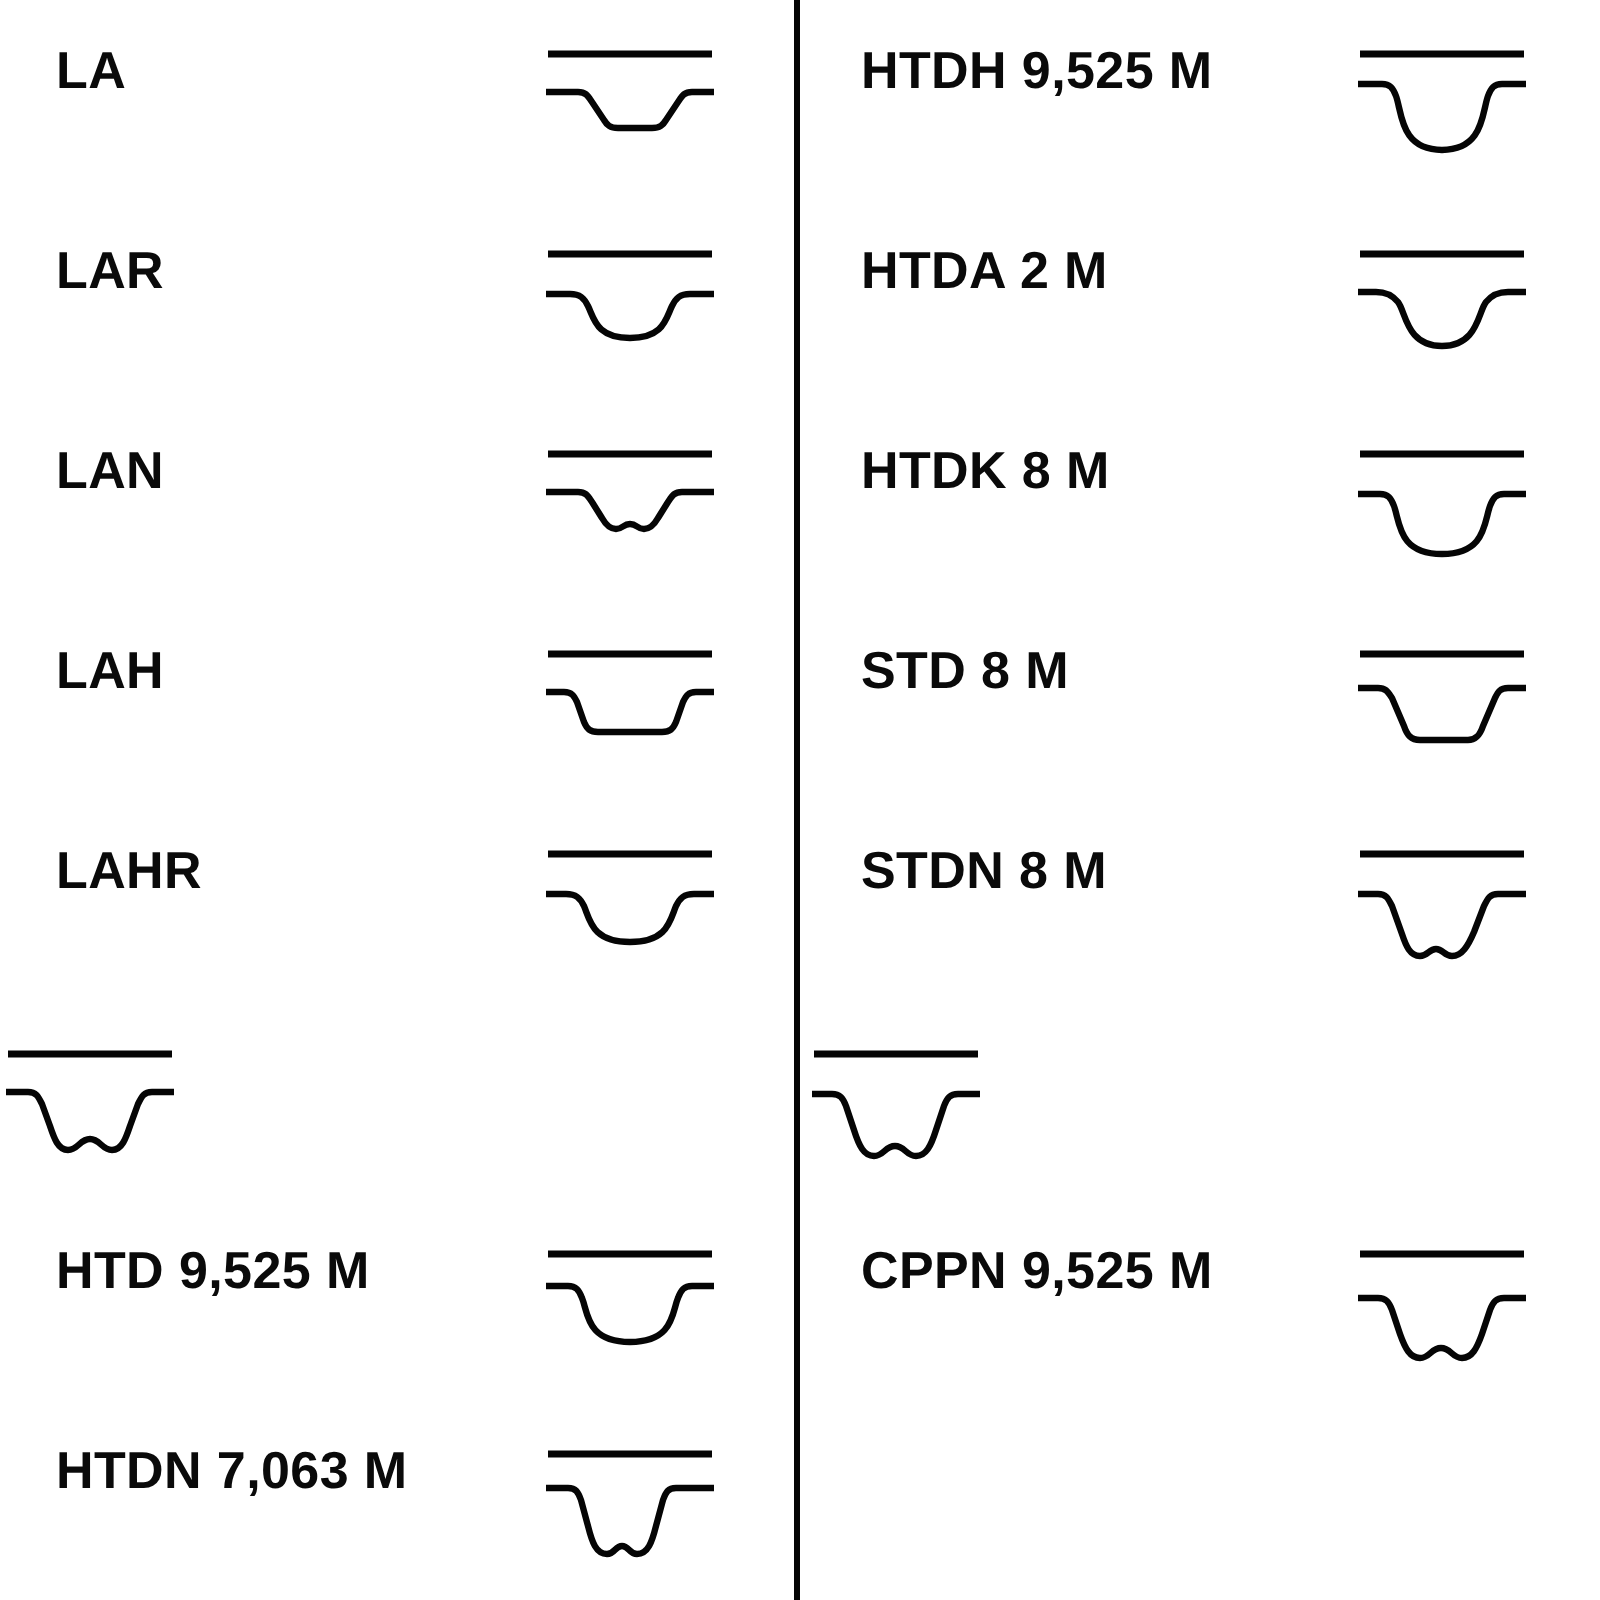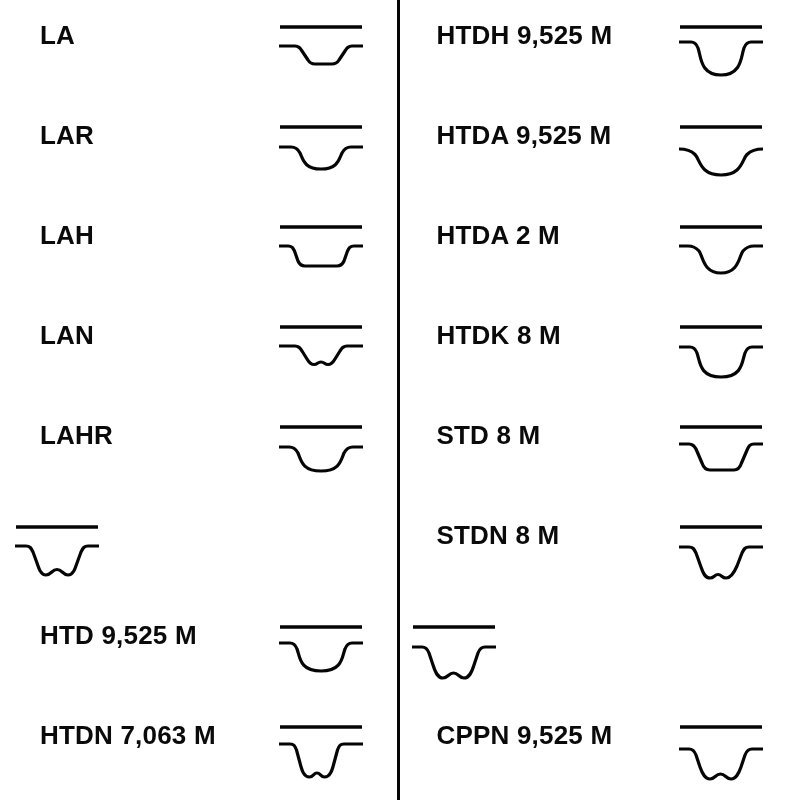--- a/index.html
+++ b/index.html
@@ -1,18 +1,18 @@
 <!DOCTYPE html>
 <html><head>
 <meta charset="utf-8">
 <style>
   html,body{margin:0;padding:0;background:#ffffff;}
   body{width:800px;height:800px;position:relative;overflow:hidden;
        font-family:"Liberation Sans","DejaVu Sans",sans-serif;}
-  .canvas{position:absolute;inset:0;display:flex;padding-left:12px;}
+  .canvas{position:absolute;inset:0;display:flex;}
   .col{width:398px;display:flex;flex-direction:column;}
   .col.right{margin-left:5px;}
   .divider{position:absolute;left:397px;top:0;bottom:0;width:3px;background:#050505;}
   .row{height:100px;display:flex;align-items:flex-start;}
   .label{margin-left:28px;padding-top:20px;font-size:26px;font-weight:bold;
          color:#0a0a0a;letter-spacing:0.2px;white-space:nowrap;flex:1 1 auto;}
   .profile{flex:0 0 auto;margin-top:23px;margin-right:38px;}
   .col.right .profile{margin-right:34px;}
   .profile path{fill:none;stroke:#050505;stroke-width:3.2;stroke-linejoin:round;stroke-linecap:butt;}
   .profile path.tl{stroke-width:3.4;}
@@ -34,32 +34,32 @@
 
     <div class="row">
       <span class="label">LAR</span>
       <svg class="profile" width="90" height="62" viewBox="0 0 90 62">
         <path class="tl" d="M4 4 H86"></path>
         <path d="M3 24 H15 C20 24 22 26 24 30 C27 36 28 46 45 46 C62 46 63 36 66 30 C68 26 70 24 75 24 H87"></path>
       </svg>
     </div>
 
     <div class="row">
+      <span class="label">LAN</span>
+      <svg class="profile" width="90" height="62" viewBox="0 0 90 62">
+        <path class="tl" d="M4 4 H86"></path>
+        <path d="M3 23 H19 C23 23 24 25 26 28 L31 36 C33 39.5 35 41.5 38 41.5 C41.5 41.5 41.5 39 45 39 C48.5 39 48.5 41.5 52 41.5 C55 41.5 57 39.5 59 36 L64 28 C66 25 67 23 71 23 H87"></path>
+      </svg>
+    </div>
+
+    <div class="row">
       <span class="label">LAH</span>
       <svg class="profile" width="90" height="62" viewBox="0 0 90 62">
         <path class="tl" d="M4 4 H86"></path>
         <path d="M3 23 H12 C16 23 17 25 18.5 28 L22 38 C23.5 41.5 25 43 29 43 H61 C65 43 66.5 41.5 68 38 L71.5 28 C73 25 74 23 78 23 H87"></path>
-      </svg>
-    </div>
-
-    <div class="row">
-      <span class="label">LAN</span>
-      <svg class="profile" width="90" height="62" viewBox="0 0 90 62">
-        <path class="tl" d="M4 4 H86"></path>
-        <path d="M3 23 H19 C23 23 24 25 26 28 L31 36 C33 39.5 35 41.5 38 41.5 C41.5 41.5 41.5 39 45 39 C48.5 39 48.5 41.5 52 41.5 C55 41.5 57 39.5 59 36 L64 28 C66 25 67 23 71 23 H87"></path>
       </svg>
     </div>
 
     <div class="row">
       <span class="label">LAHR</span>
       <svg class="profile" width="90" height="62" viewBox="0 0 90 62">
         <path class="tl" d="M4 4 H86"></path>
         <path d="M3 24 H13 C18 24 20 26 22 30 C25 37 26 48 45 48 C64 48 65 37 68 30 C70 26 72 24 77 24 H87"></path>
       </svg>
     </div>
@@ -94,27 +94,20 @@
   <div class="col right">
 
     <div class="row">
       <span class="label">HTDH 9,525 M</span>
       <svg class="profile" width="90" height="62" viewBox="0 0 90 62">
         <path class="tl" d="M4 4 H86"></path>
         <path d="M3 19 H15 C19 19 20.5 21 22 25 C25 33 24 52 45 52 C66 52 65 33 68 25 C69.5 21 71 19 75 19 H87"></path>
       </svg>
     </div>
 
-    <div class="row">
-      <span class="label">HTDA 9,525 M</span>
-      <svg class="profile" width="90" height="62" viewBox="0 0 90 62">
-        <path class="tl" d="M4 4 H86"></path>
-        <path d="M3 26 C11 26 15 27.5 19 31.5 C24 36.5 24 52 45 52 C66 52 66 36.5 71 31.5 C75 27.5 79 26 87 26"></path>
-      </svg>
-    </div>
 
     <div class="row">
       <span class="label">HTDA 2 M</span>
       <svg class="profile" width="90" height="62" viewBox="0 0 90 62">
         <path class="tl" d="M4 4 H86"></path>
         <path d="M3 23 H12 C17 23 20 24.5 23 28 C27 33 27 50 45 50 C63 50 63 33 67 28 C70 24.5 73 23 78 23 H87"></path>
       </svg>
     </div>
 
     <div class="row">

